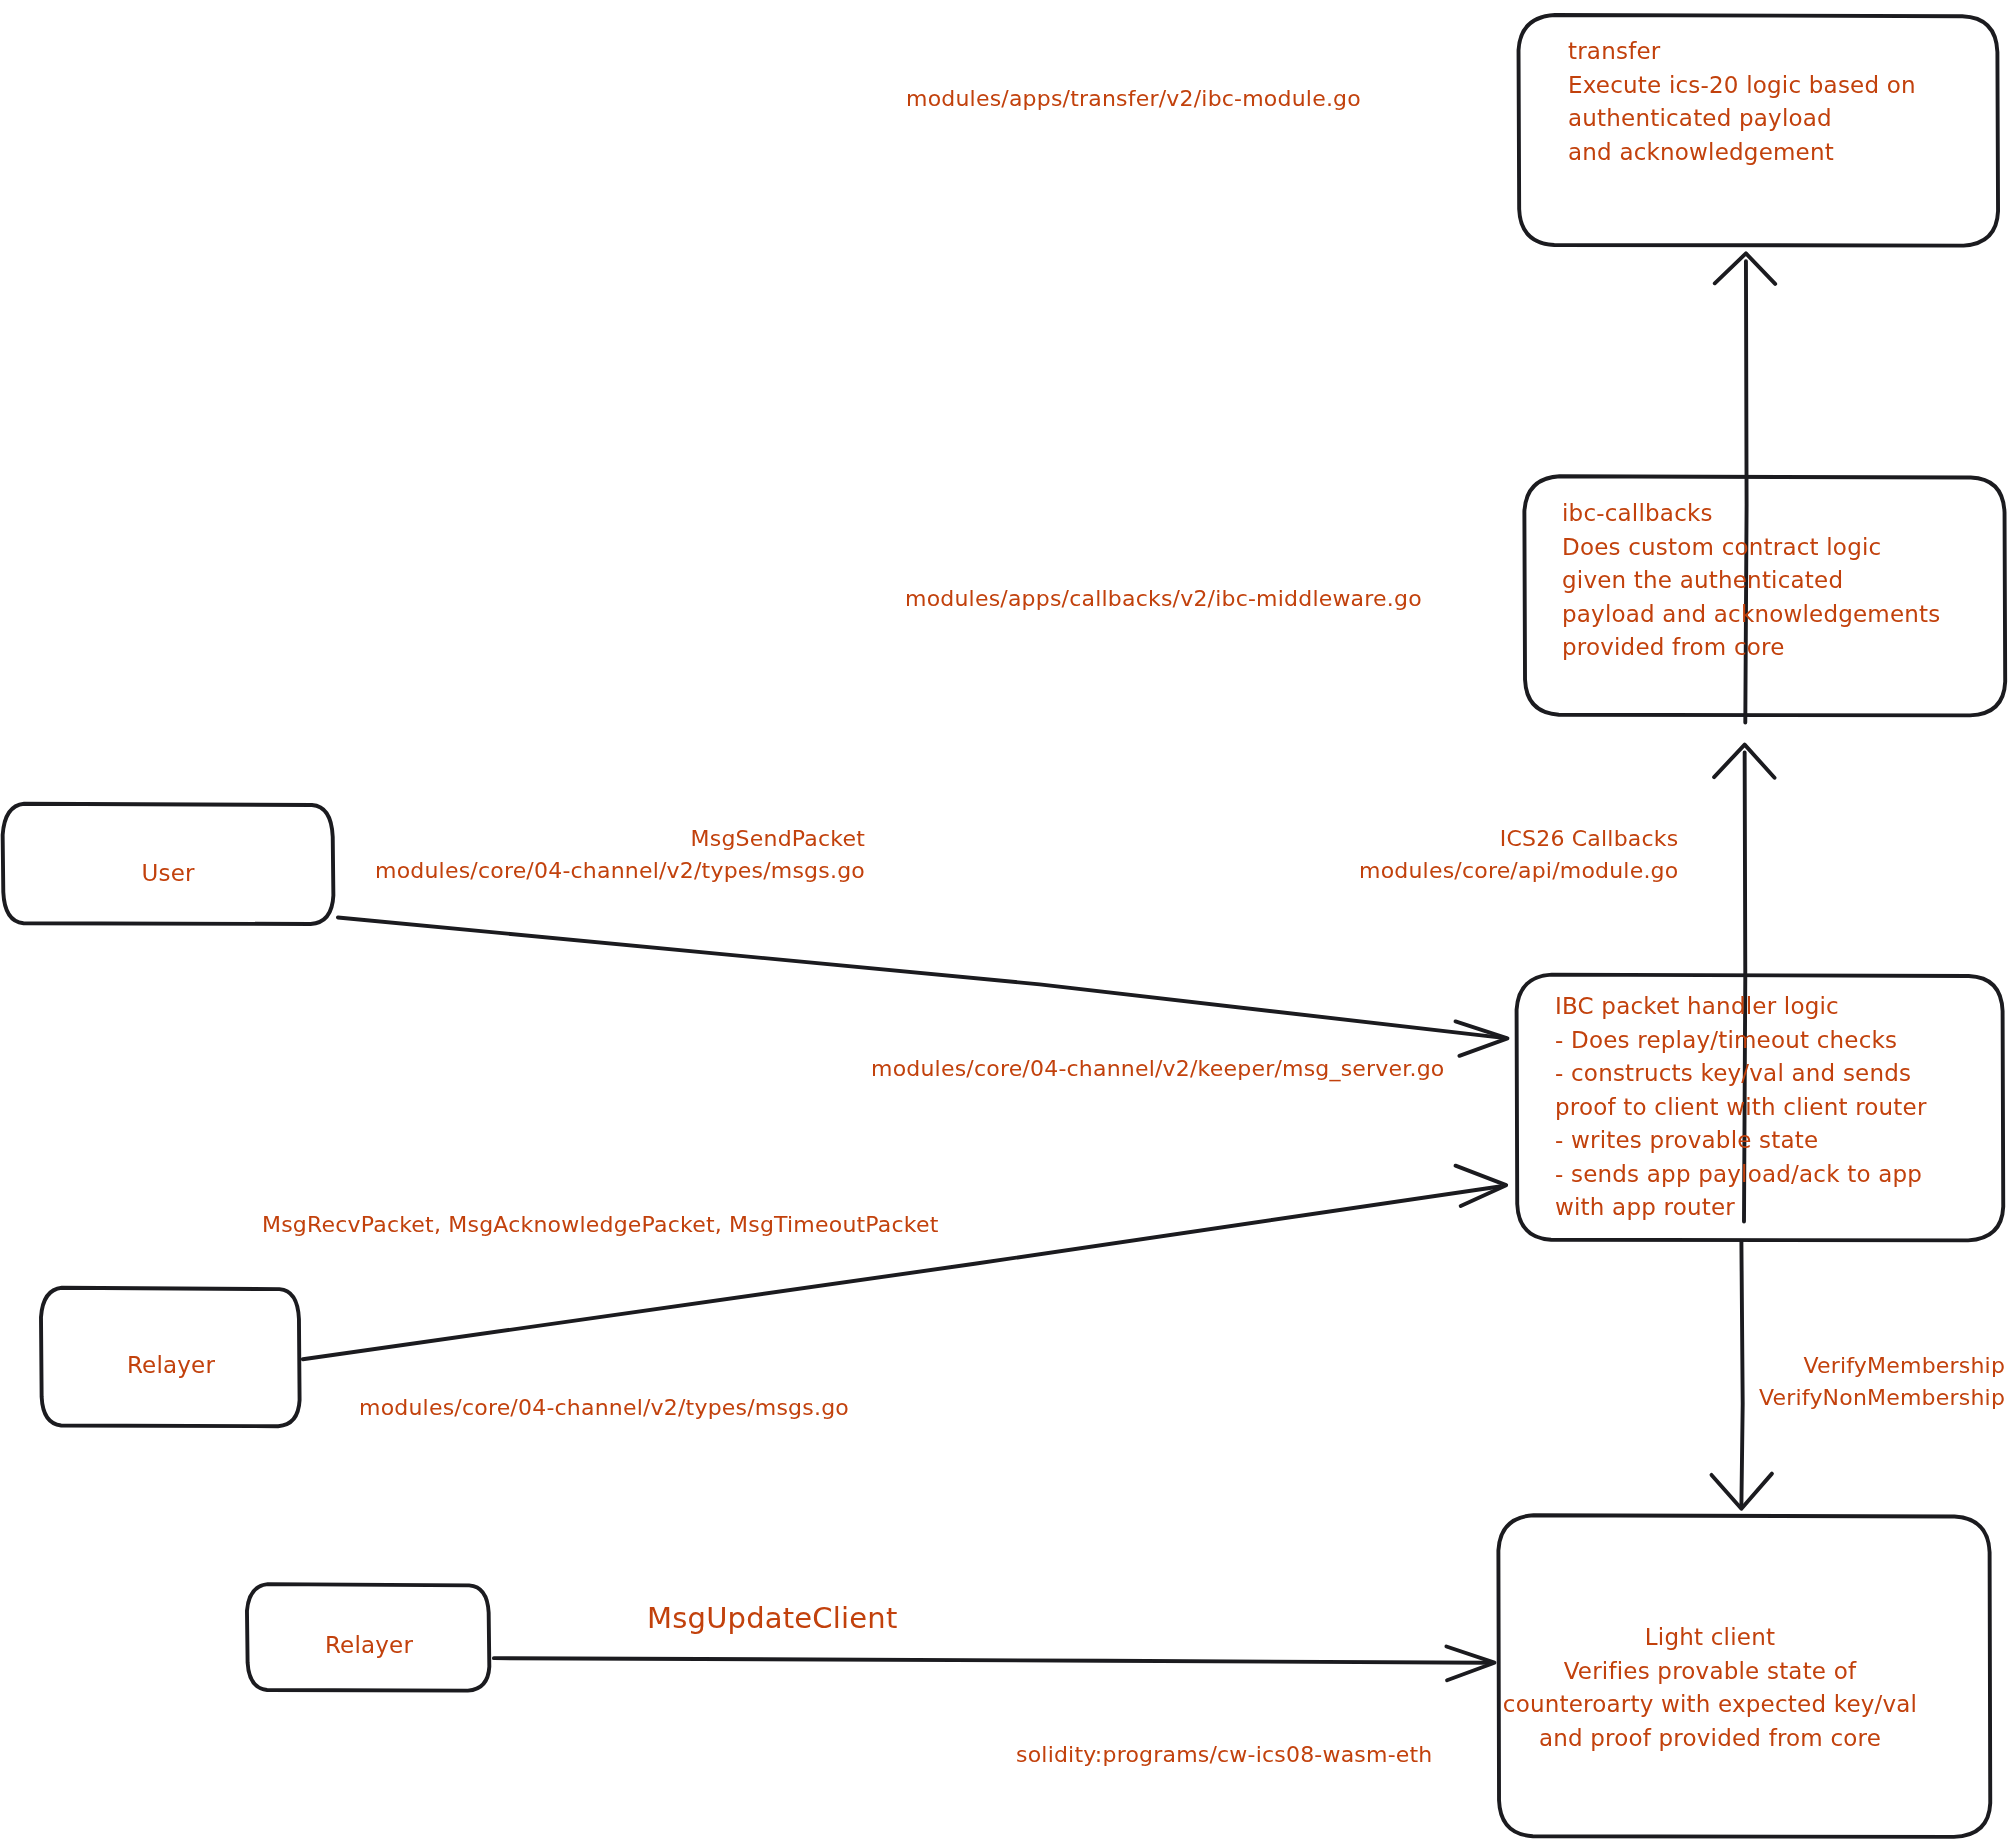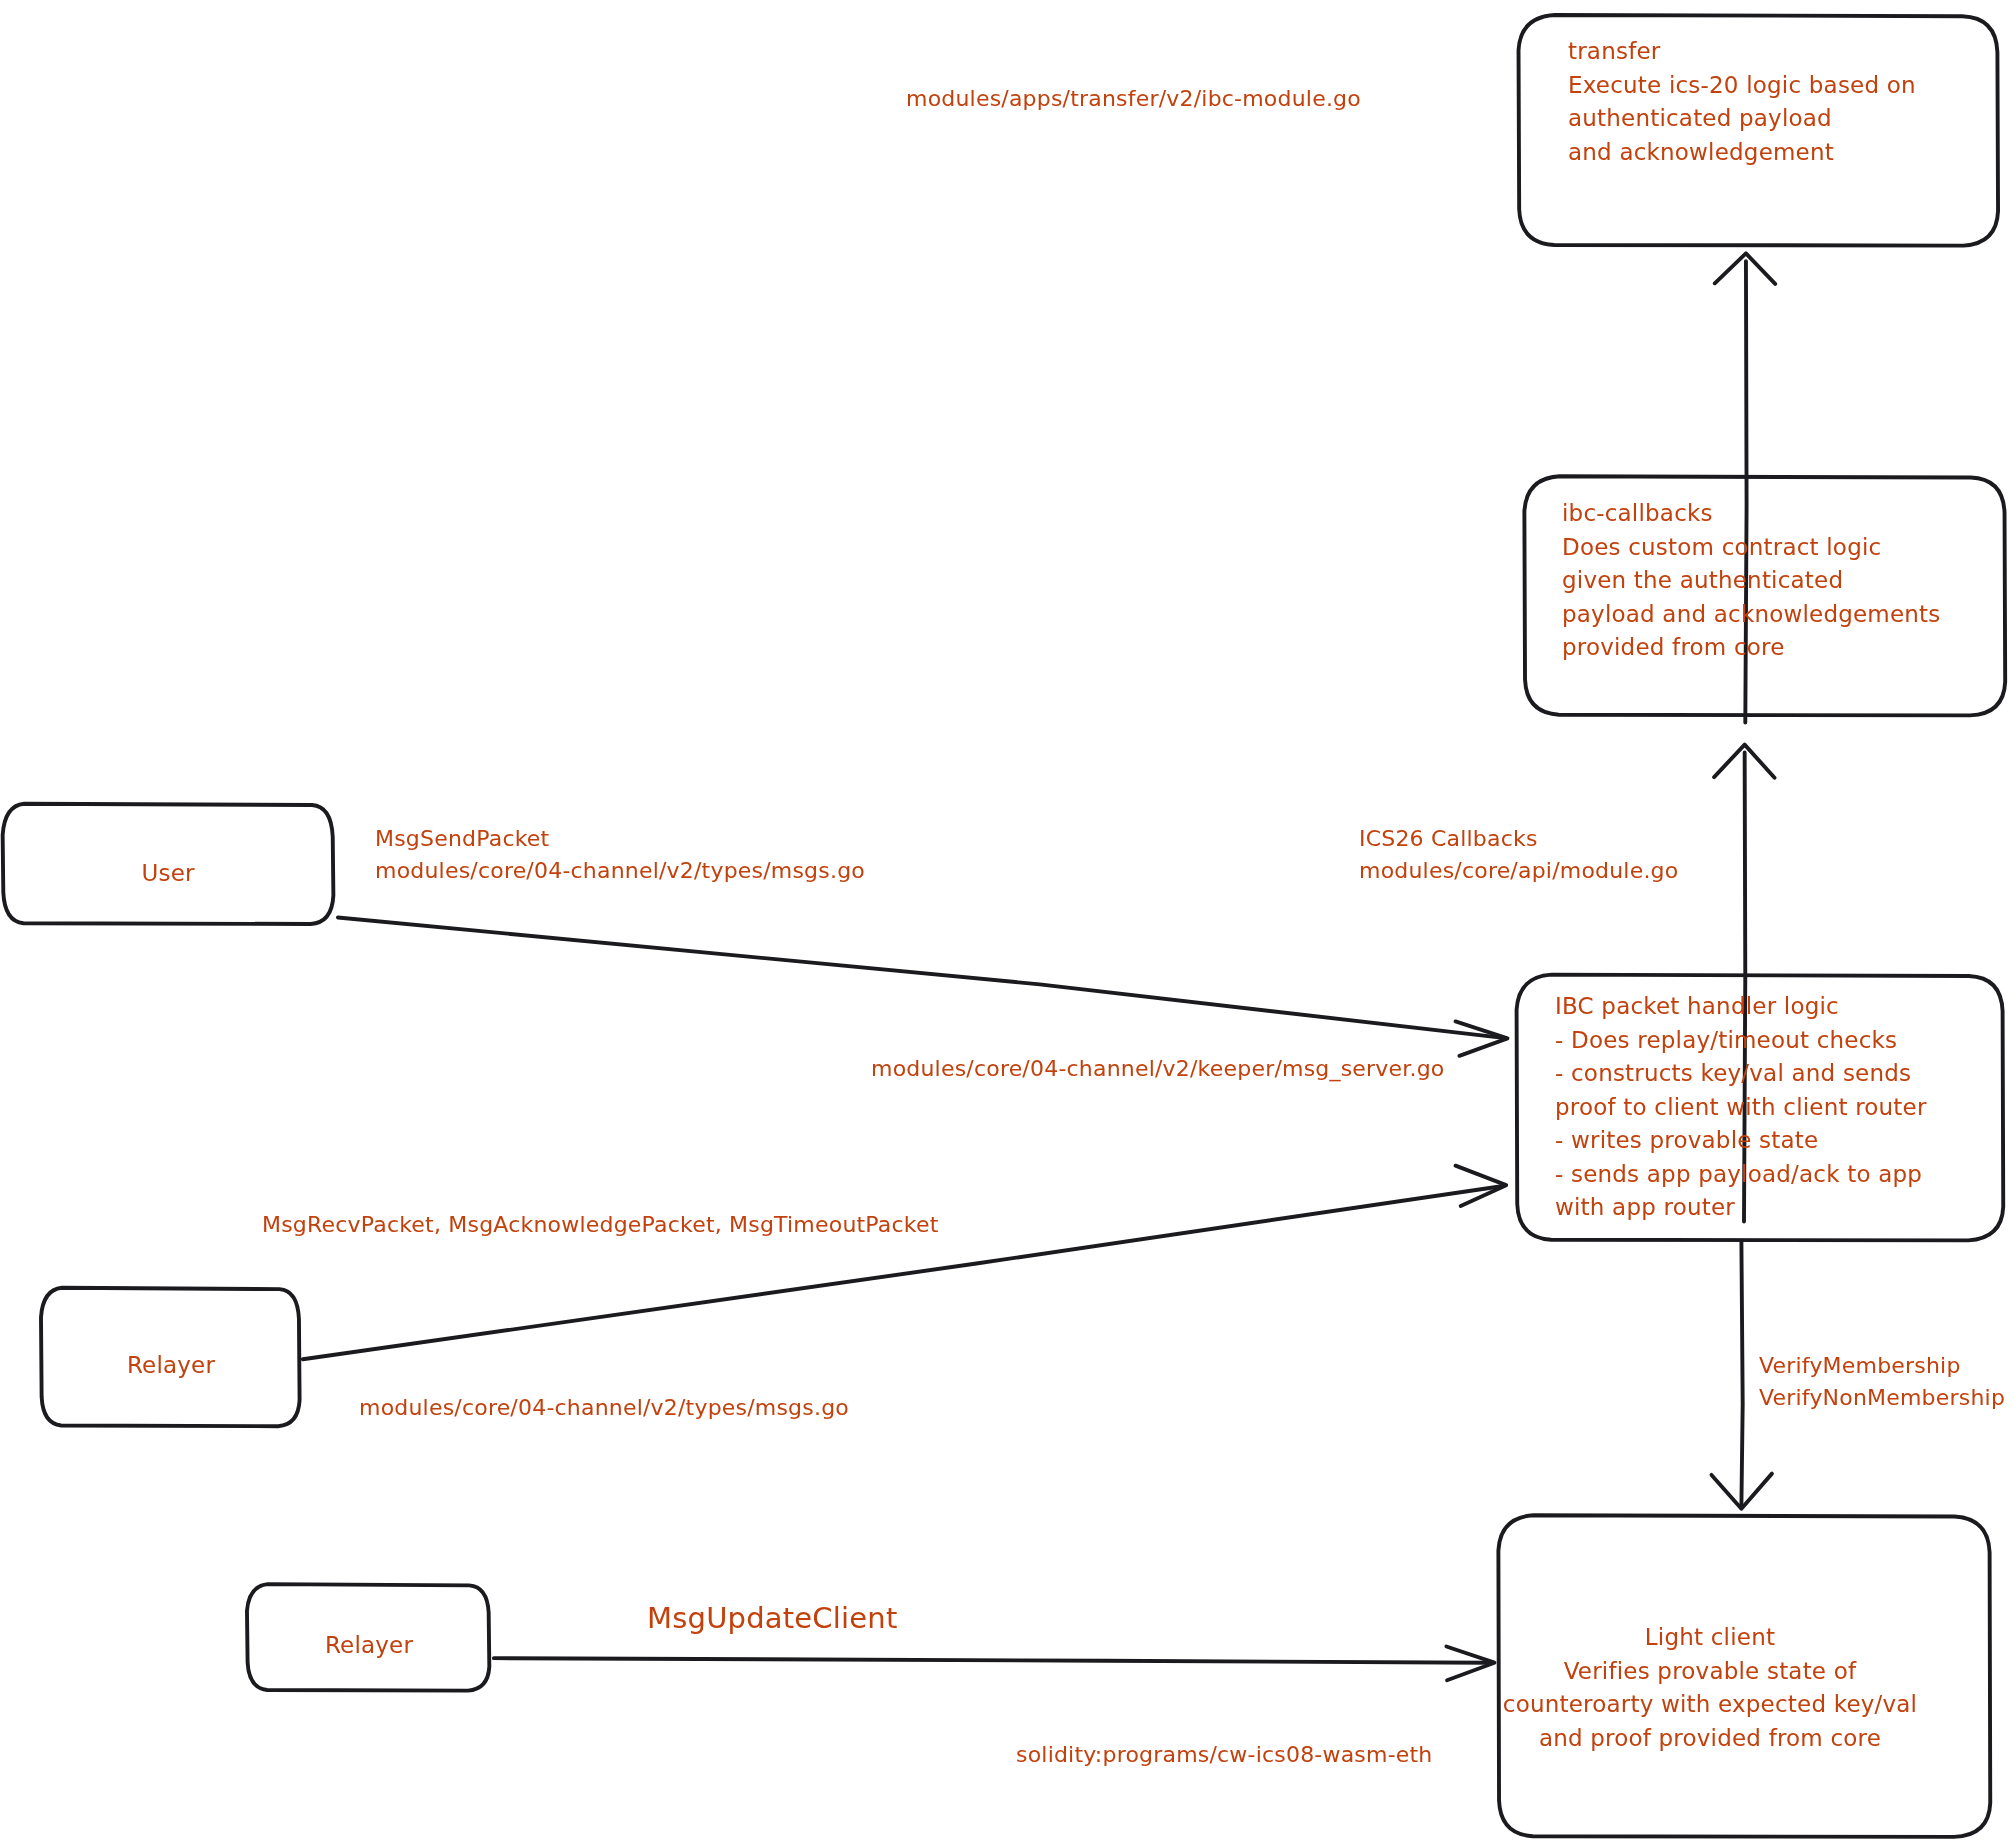--- a/index.html
+++ b/index.html
@@ -55,20 +55,21 @@
     font-size: 23px;
     line-height: 1.46;
   }
   .node-text.center {
     text-align: center;
     margin-top: 8px;
   }
   .edge-label {
     font-size: 22px;
     line-height: 1.45;
+    text-align: right;
   }
   .short-label {
     font-size: 29px;
   }
 </style>
 </head>
 <body>
 
 <div id="canvas">
 
@@ -145,20 +146,21 @@
 and proof provided from core</div>
 
   <div class="txt node-text center" style="left:2.6px; top:849px; width:331px;">User</div>
 
   <div class="txt node-text center" style="left:41px; top:1341px; width:260px;">Relayer</div>
 
   <div class="txt node-text center" style="left:247px; top:1621px; width:244px;">Relayer</div>
 
   <div class="txt edge-label" style="left:906px; top:83px;">modules/apps/transfer/v2/ibc-module.go</div>
 
+  <div class="txt edge-label" style="left:905px; top:583px;">modules/apps/callbacks/v2/ibc-middleware.go</div>
 
   <div class="txt edge-label" style="left:375px; top:823px;">MsgSendPacket
 modules/core/04-channel/v2/types/msgs.go</div>
 
   <div class="txt edge-label" style="left:1359px; top:823px;">ICS26 Callbacks
 modules/core/api/module.go</div>
 
   <div class="txt edge-label" style="left:871px; top:1053px;">modules/core/04-channel/v2/keeper/msg_server.go</div>
 
   <div class="txt edge-label" style="left:262px; top:1209px;">MsgRecvPacket, MsgAcknowledgePacket, MsgTimeoutPacket</div>

